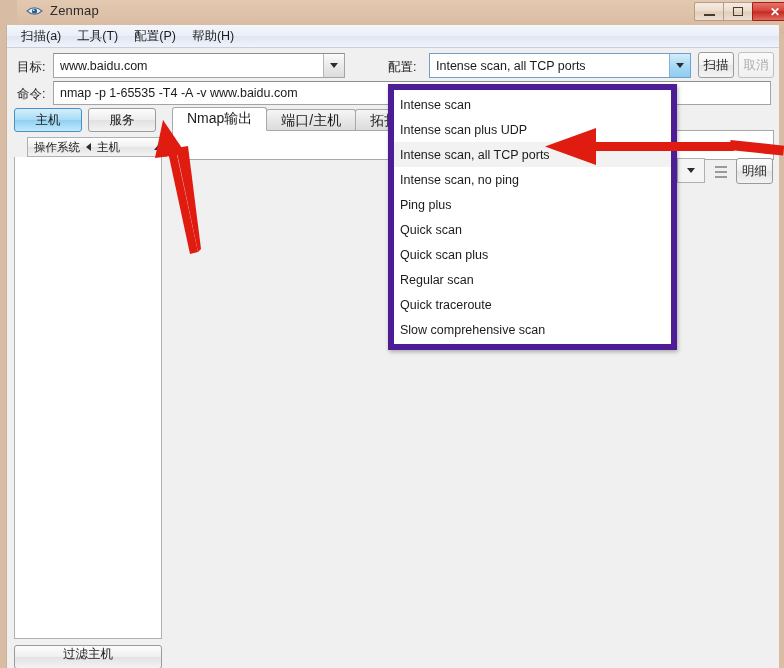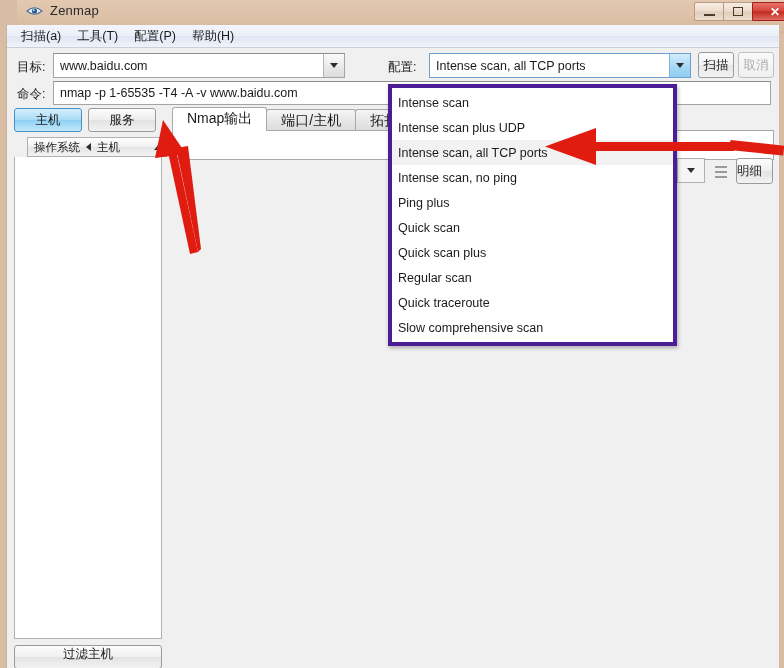--- a/index.html
+++ b/index.html
@@ -322,30 +322,30 @@
     width: 12px;
   }
   .hamb span { display:block; height:2px; background:#9a9a9a; margin-bottom:3px; }
   #btn-detail {
     position: absolute; left: 564px; top: -2px;
     width: 37px; height: 26px;
     box-sizing: border-box;
     border: 1px solid #9a9a9a; border-radius: 3px;
     background: linear-gradient(to bottom, #fcfcfc, #efefef 50%, #e3e3e3 52%, #f3f3f3);
     font-size: 12.5px; color: #1b1b1b;
-    display:flex; align-items:center; justify-content:flex-start;
+    display:flex; align-items:center; justify-content:center;
   }
 
   
   .dropdown {
     position: absolute;
     left: 388px; top: 84px;
     width: 289px;
     background: #ffffff;
-    border: 4px solid #4c1d95;
+    border: 6px solid #4c1d95;
     box-shadow: 1px 2px 4px rgba(0,0,0,0.28);
     z-index: 50;
     padding: 2px 0 2px 0;
     box-sizing: border-box;
   }
   .dd-item {
     height: 25px;
     display: flex; align-items: center;
     padding-left: 6px;
     font-size: 12.5px;

